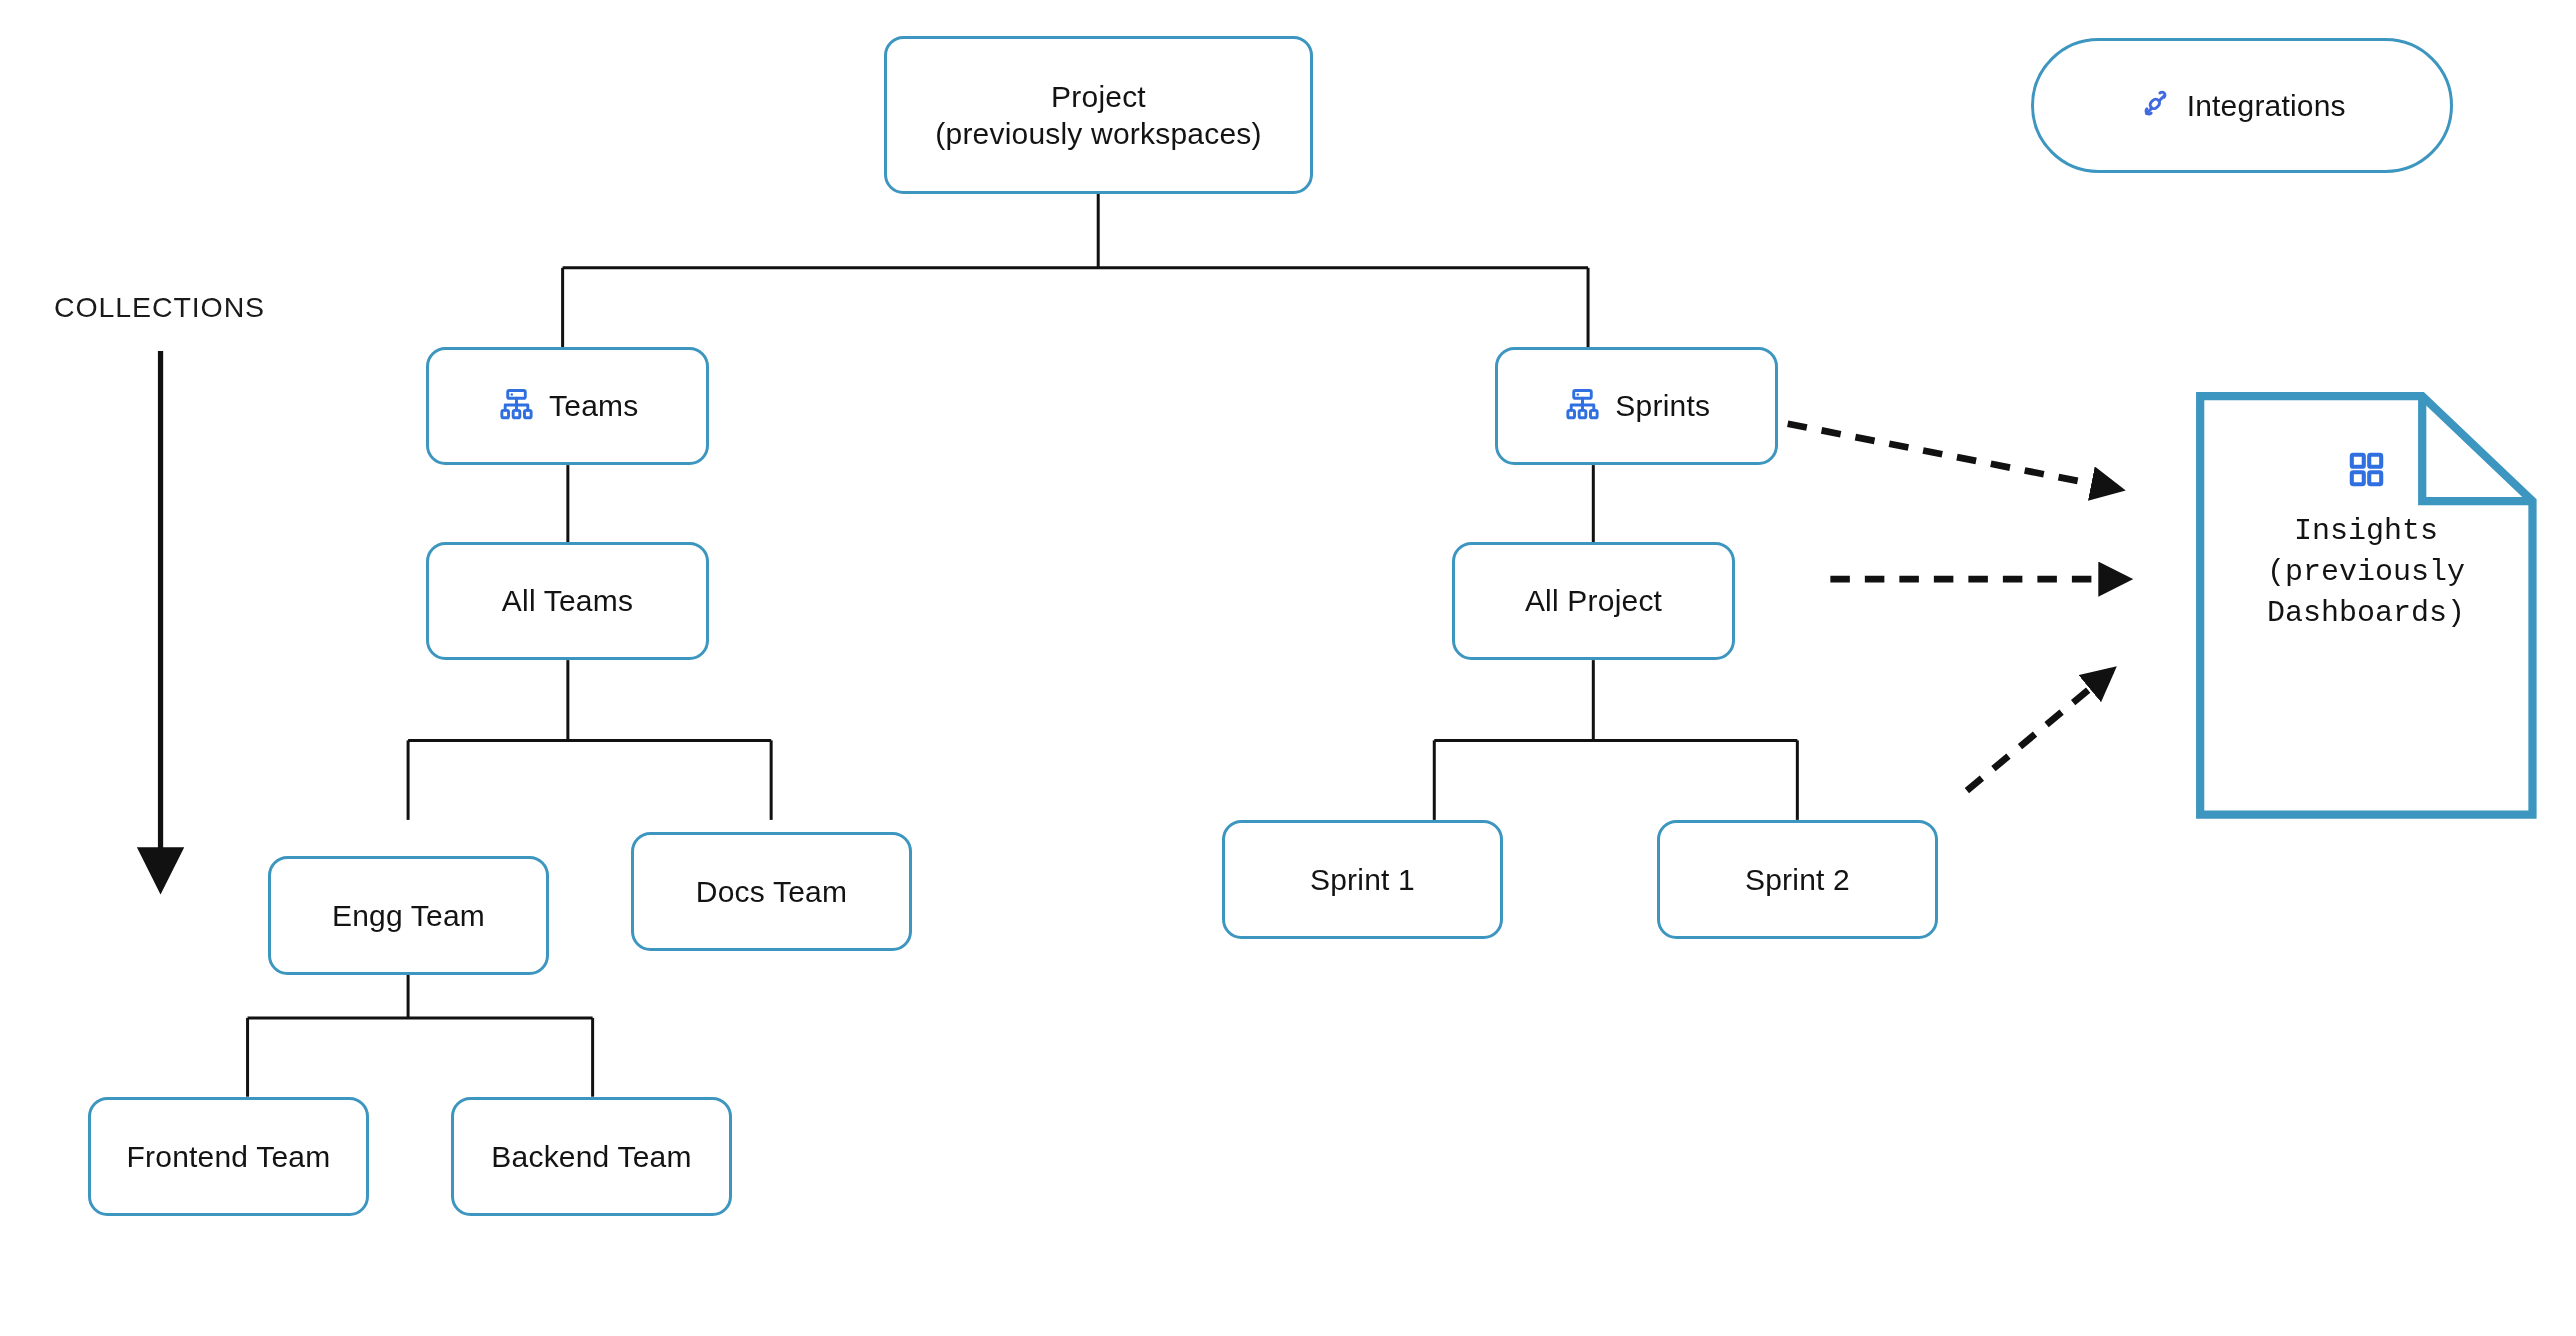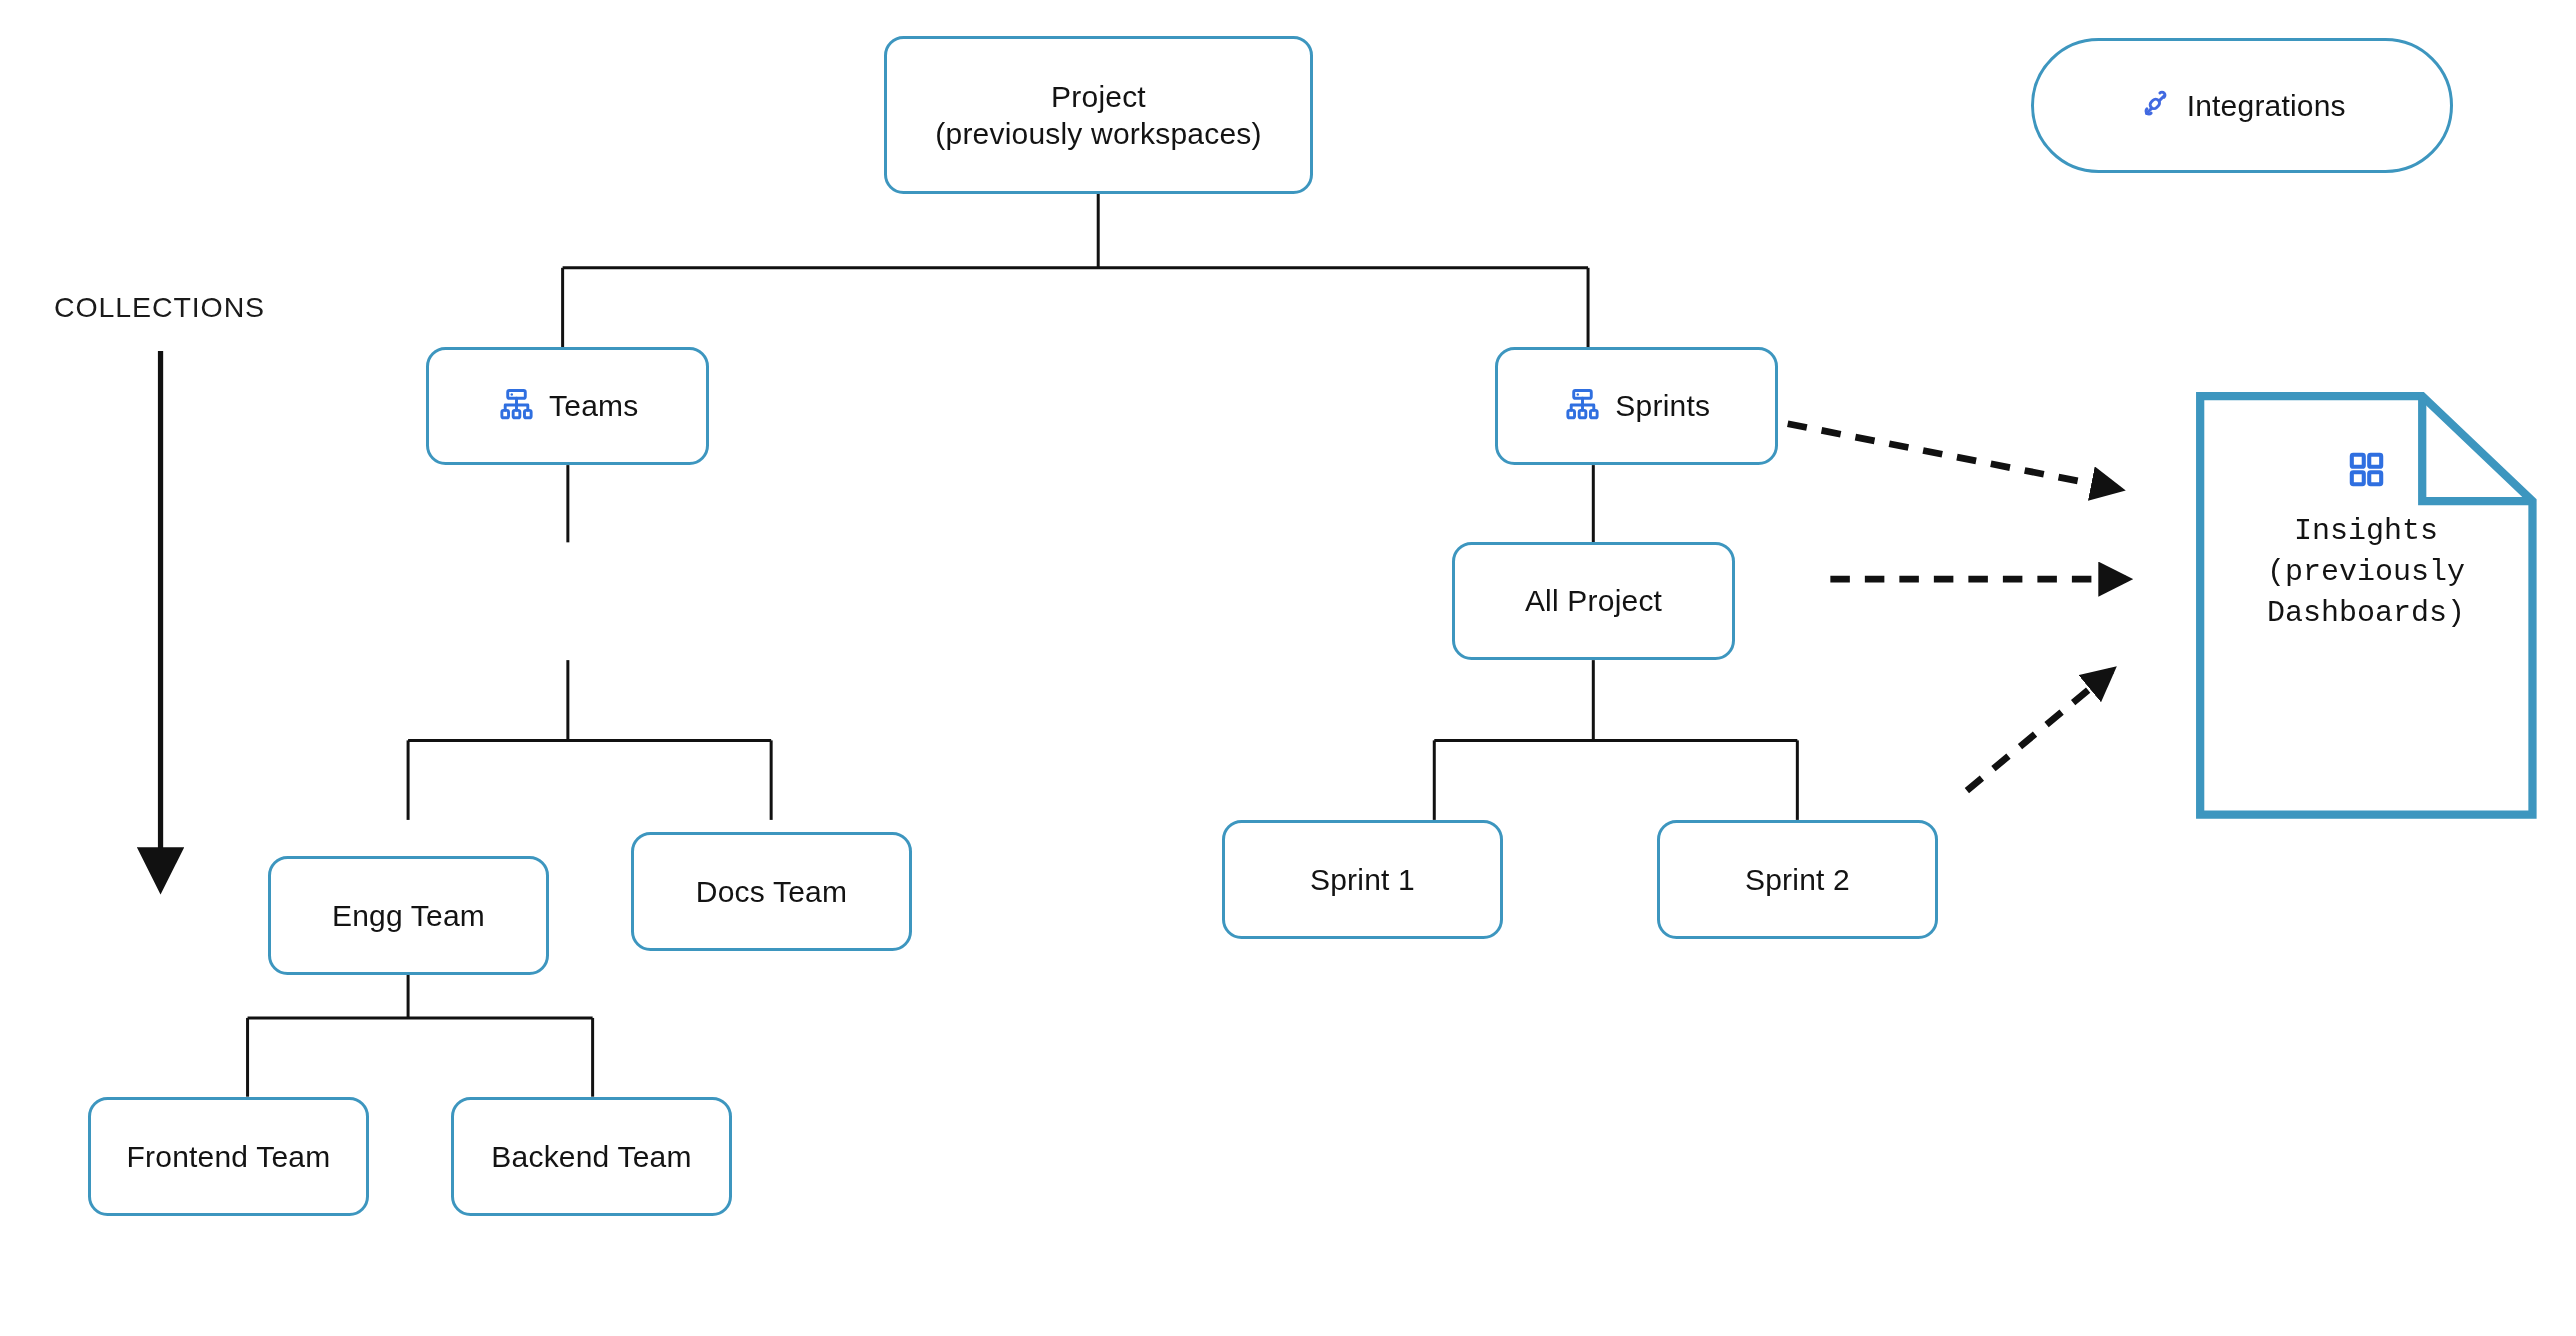--- a/index.html
+++ b/index.html
@@ -192,20 +192,23 @@
         <rect x="9.95" y="15.6" width="4.1" height="4.6" rx="1" fill="#ffffff"></rect>
         <rect x="16.9" y="15.6" width="4.1" height="4.6" rx="1" fill="#ffffff"></rect>
         <path d="M12 8.2 L12 12.3" stroke-linecap="round"></path>
         <path d="M5.05 15.6 L5.05 12.3 L18.95 12.3 L18.95 15.6" stroke-linecap="round"></path>
         <path d="M12 12.3 L12 15.6" stroke-linecap="round"></path>
       </svg>
     </span>
     <span class="node-label">Teams</span>
   </div>
 
+  <div class="node-box" style="left:426px; top:542px; width:283px; height:118px;">
+    <div class="node-label">All Teams</div>
+  </div>
 
   <div class="node-box" style="left:268px; top:856px; width:281px; height:119px;">
     <div class="node-label">Engg Team</div>
   </div>
 
   <div class="node-box" style="left:631px; top:820px; width:281px; height:119px;margin-top:12px;">
     <div class="node-label">Docs Team</div>
   </div>
 
   <div class="node-box" style="left:88px; top:1097px; width:281px; height:119px;">

